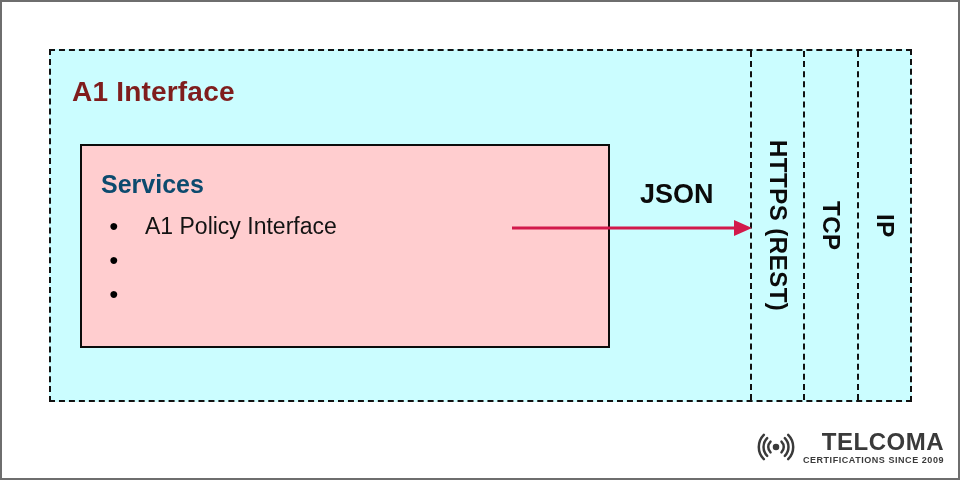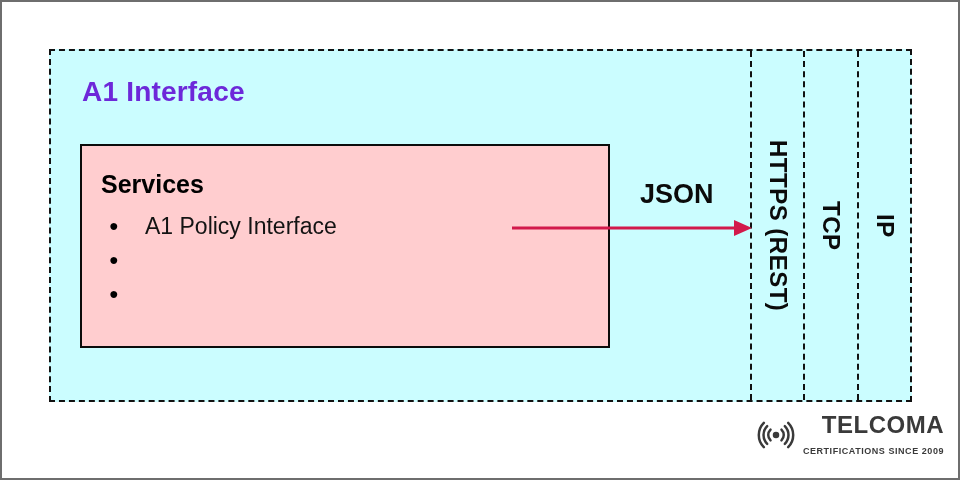--- a/index.html
+++ b/index.html
@@ -26,39 +26,39 @@
     display: flex;
     flex-direction: row;
   }
   .main-area {
     position: relative;
     flex: 1 1 auto;
     height: 100%;
   }
   .interface-title {
     position: absolute;
-    left: 31px; top: 25px;
+    left: 21px; top: 25px;
     font-size: 28px;
     font-weight: 600;
-    color: #6d28d9;
+    color: #7f1d1d;
     letter-spacing: 0.2px;
   }
   
   .services-box {
     position: absolute;
     left: 29px; top: 93px;
     width: 530px; height: 204px;
     background: var(--bg-pink, #FFCDCF);
     border: 2px solid #0b0b0b;
     padding: 24px 0 0 19px;
   }
   .services-heading {
     font-size: 25px;
     font-weight: 600;
-    color: #000000;
+    color: #0c4a6e;
   }
   .services-list { margin-top: 10px; }
   .service-item {
     display: flex;
     align-items: center;
     height: 34px;
     font-size: 23px;
     font-weight: 500;
     color: #131313;
   }
@@ -103,40 +103,40 @@
     text-orientation: mixed;
     font-size: 24px;
     font-weight: 600;
     color: #0b0b0b;
     white-space: nowrap;
     letter-spacing: 0.5px;
   }
   
   .logo {
     position: absolute;
-    right: 14px; bottom: 22px;
+    right: 14px; bottom: 13px;
     display: flex;
     align-items: center;
     color: var(--logo-color, #3A3A3A);
   }
   .logo-icon { margin-right: 4px; }
   .logo-icon path { stroke: var(--logo-color, #3A3A3A); stroke-width: 2.6; fill: none; stroke-linecap: round; }
   .logo-icon circle { fill: var(--logo-color, #3A3A3A); }
   .logo-textblock { display: flex; flex-direction: column; align-items: flex-end; }
   .logo-name {
     font-size: 24px;
     font-weight: 700;
     letter-spacing: 0.5px;
     line-height: 24px;
   }
   .logo-tagline {
     font-size: 9px;
     font-weight: 600;
     letter-spacing: 0.55px;
-    margin-top: 9px;
+    margin-top: 1px;
   }
 </style>
 </head>
 <body>
 
 <div class="canvas">
 
   <div class="interface-box">
 
     <div class="main-area">

